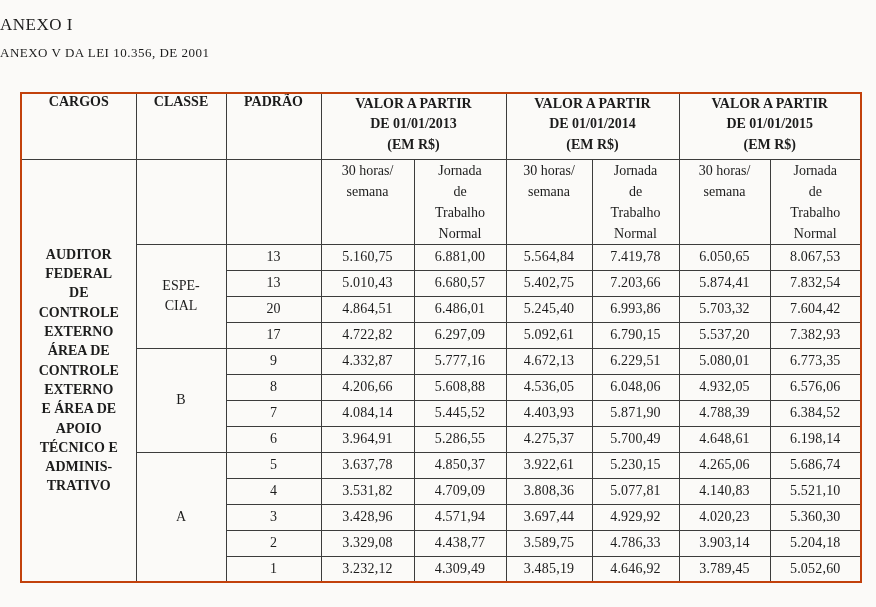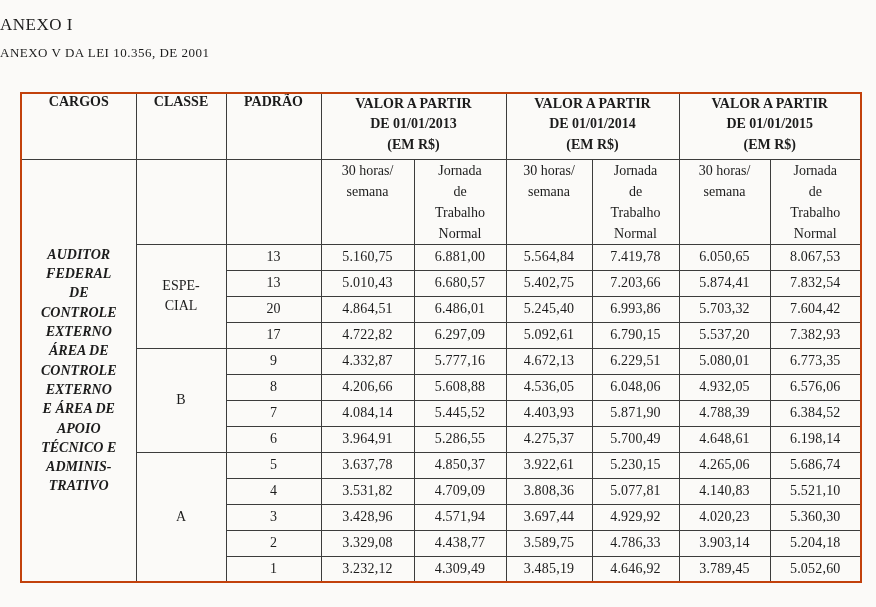--- a/index.html
+++ b/index.html
@@ -77,21 +77,20 @@
     white-space: pre-line;
     line-height: 1.5;
     font-size: 14px;
   }
   .cargo-cell {
     font-weight: bold;
     vertical-align: middle;
     white-space: pre-line;
     line-height: 1.38;
     font-size: 14px;
-    font-style: italic;
   }
   .classe-cell {
     vertical-align: middle;
     white-space: pre-line;
     line-height: 1.4;
     font-size: 14.5px;
     margin-left: 6px;
   }
   .padrao-cell {
     font-size: 14.5px;

